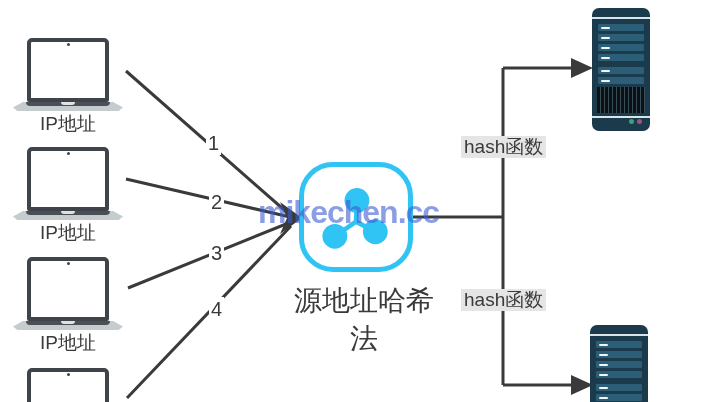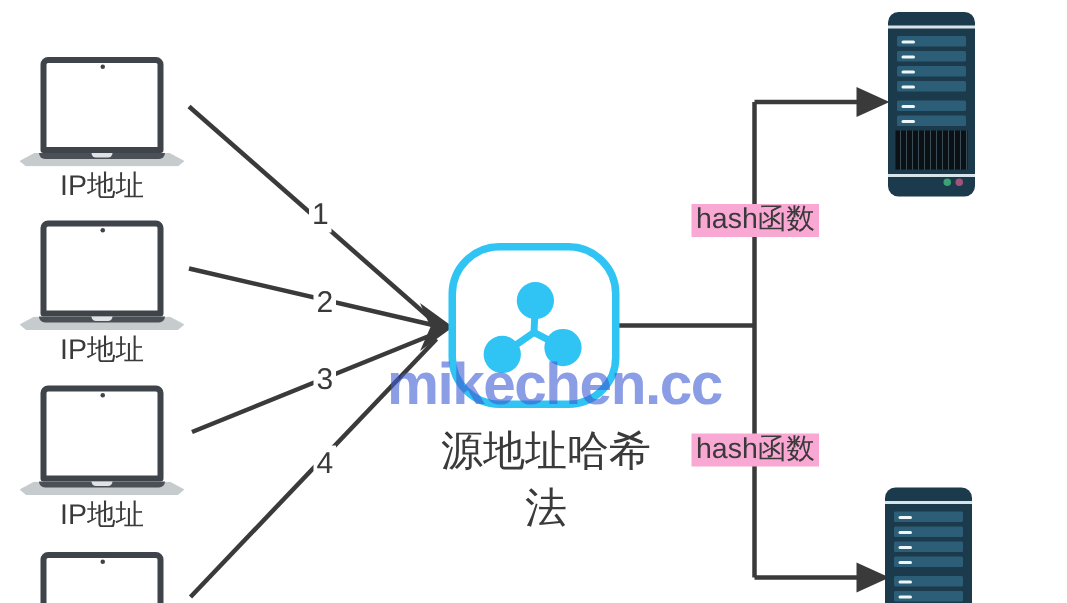--- a/index.html
+++ b/index.html
@@ -30,27 +30,27 @@
   .hub{
     position:absolute;left:299px;top:162px;width:114px;height:110px;box-sizing:border-box;
     border:5px solid #2fc4f3;border-radius:34px;background:#fff;z-index:10;
     display:flex;align-items:center;justify-content:center;
   }
   .hub-label{position:absolute;left:289px;top:282px;width:150px;text-align:center;
     font-size:28px;color:#3a3a3a;z-index:12;}
   
   .req-num{position:absolute;z-index:20;font-size:20px;color:#3a3a3a;background:#fff;
     padding:0 2px;line-height:24px;}
-  .hash-label{position:absolute;z-index:20;font-size:19px;color:#3a3a3a;background:#f9a8d4;
+  .hash-label{position:absolute;z-index:20;font-size:19px;color:#3a3a3a;background:#e5e5e5;
     padding:0 3px;line-height:22px;}
   .hash-top{left:461px;top:136px;}
   .hash-bottom{left:461px;top:289px;}
   
-  .watermark{position:absolute;left:258px;top:194px;z-index:40;font-size:39px;
-    font-weight:bold;letter-spacing:-1px;color:rgba(61,92,210,0.60);white-space:nowrap;margin-top:41px;}
+  .watermark{position:absolute;left:258px;top:194px;z-index:40;font-size:32px;
+    font-weight:bold;letter-spacing:-1px;color:rgba(61,92,210,0.60);white-space:nowrap;}
   
   .server{position:absolute;width:58px;background:#1b3a4b;border-radius:7px;
     overflow:hidden;z-index:8;}
   .sv1{left:592px;top:8px;height:123px;}
   .sv2{left:590px;top:325px;height:120px;}
   .sv-topline,.sv-botline{height:2px;background:#d7e5eb;}
   .sv-topline{margin-top:9px;}
   .sv-botline{margin-top:3px;}
   .sv-slots{padding:5px 6px 0 6px;}
   .sv-slot{height:7px;background:#2c5f77;border-radius:1px;margin-bottom:3px;

